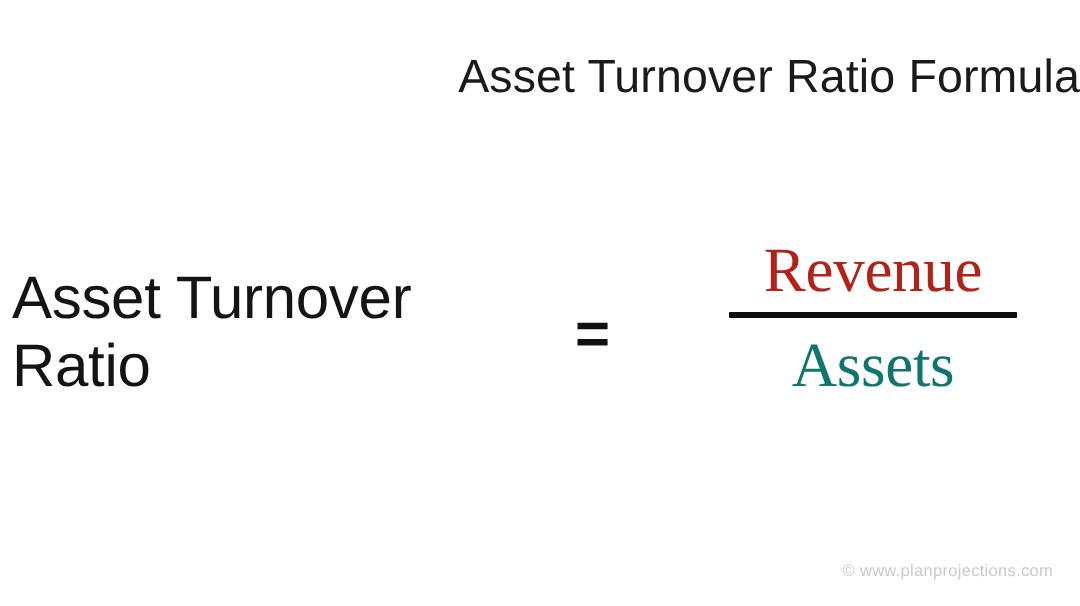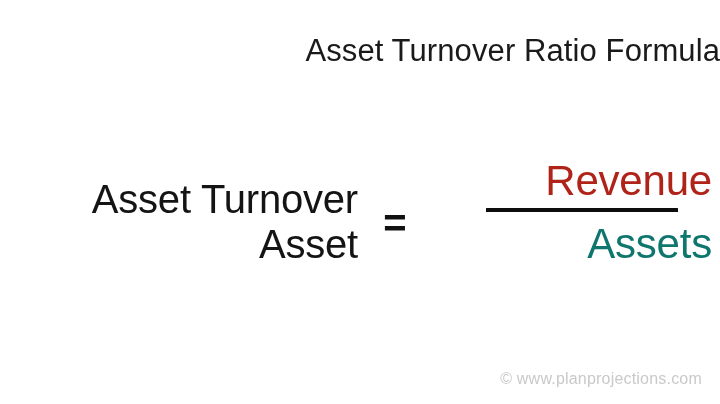--- a/index.html
+++ b/index.html
@@ -45,21 +45,21 @@
     width: 720px;
     height: 140px;
   }
 
   
   #lhs {
     position: absolute;
     left: 8px;
     top: 17px;
     width: 350px;
-    text-align: right;
+    text-align: left;
     font-size: 40px;
     font-weight: 400;
     line-height: 1.12;
     color: #141414;
     letter-spacing: -0.2px;
   }
   #lhs .lhs-line {
     display: block;
     white-space: nowrap;
   }
@@ -76,21 +76,22 @@
     line-height: 1;
     color: #111111;
   }
 
   
   #fraction {
     position: absolute;
     left: 452px;
     top: 0px;
     width: 260px;
-    text-align: right;
+    text-align: center;
+    font-family: Liberation Serif, serif;
   }
   #numerator {
     font-size: 42px;
     font-weight: 400;
     line-height: 1;
     color: #b02318;
     padding-bottom: 6px;
     white-space: nowrap;
     letter-spacing: -0.2px;
   }
@@ -109,40 +110,40 @@
     padding-top: 11px;
     white-space: nowrap;
     letter-spacing: -0.2px;
   }
 
   
   #attribution {
     position: absolute;
     right: 18px;
     bottom: 17px;
-    font-size: 16px;
+    font-size: 11px;
     font-weight: 400;
     line-height: 1;
     color: #c9c9c9;
     letter-spacing: 0.2px;
     white-space: nowrap;
   }
 </style>
 </head>
 <body>
 
 <div id="canvas">
 
   <div id="title">Asset Turnover Ratio Formula</div>
 
   <div id="formula">
 
     <div id="lhs">
       <span class="lhs-line">Asset Turnover</span>
-      <span class="lhs-line">Asset</span>
+      <span class="lhs-line">Ratio</span>
     </div>
 
     <div id="equals">=</div>
 
     <div id="fraction">
       <div id="numerator">Revenue</div>
       <div id="fraction-bar"></div>
       <div id="denominator">Assets</div>
     </div>
 

